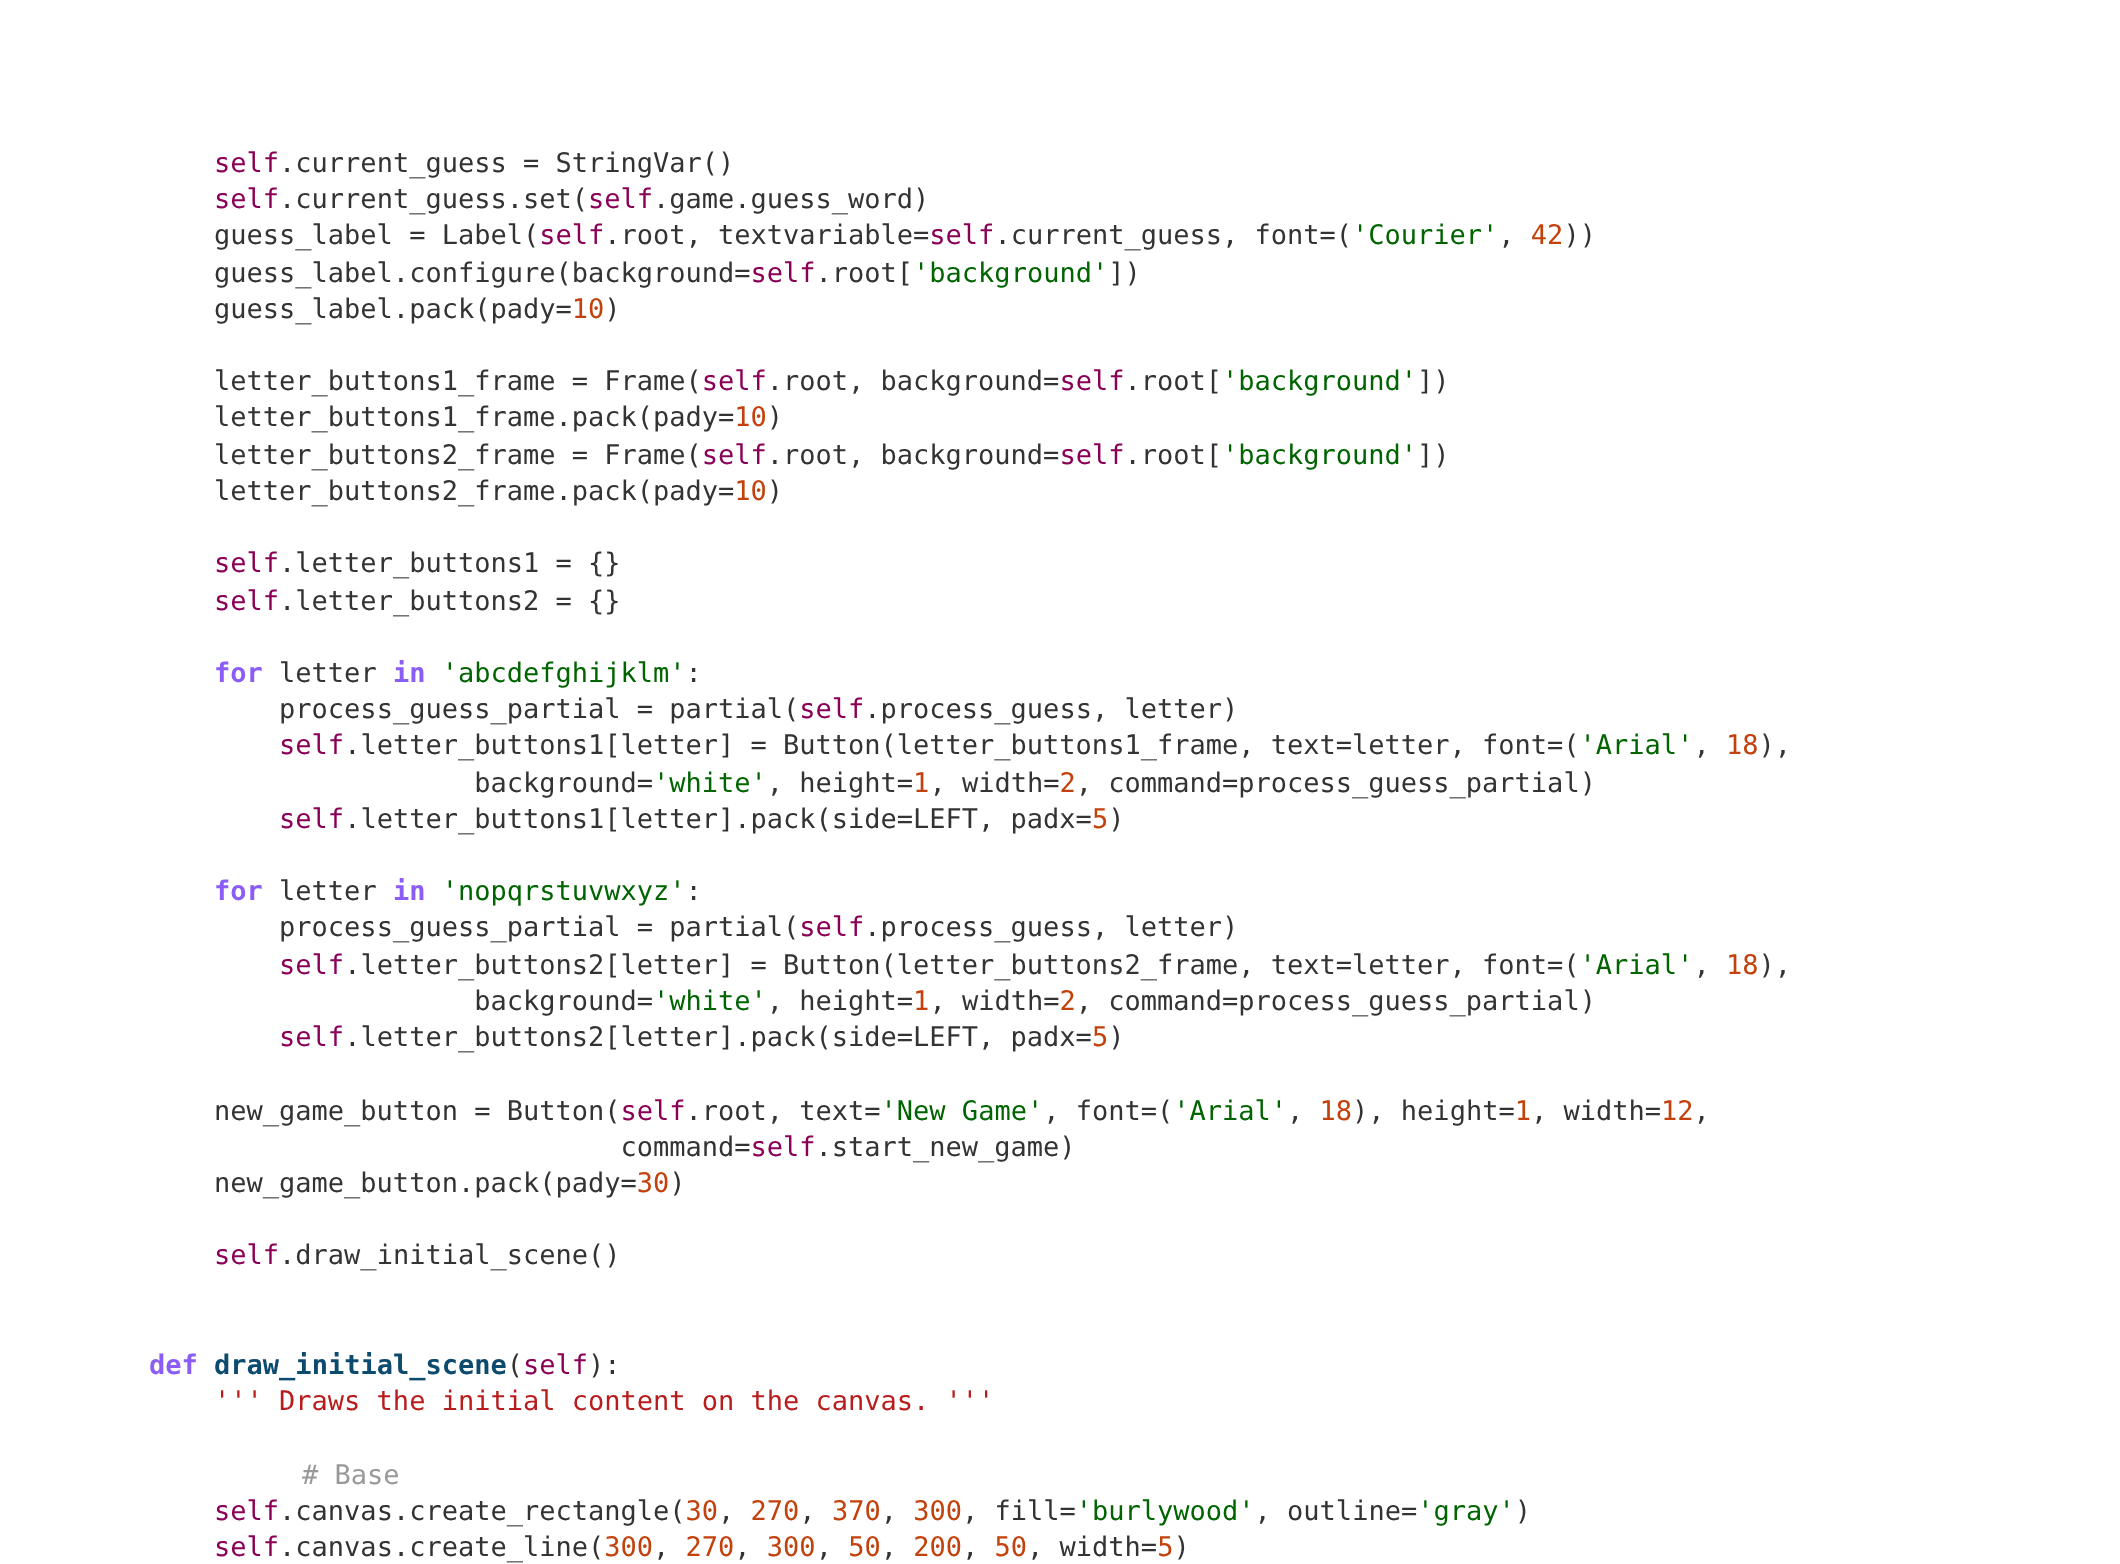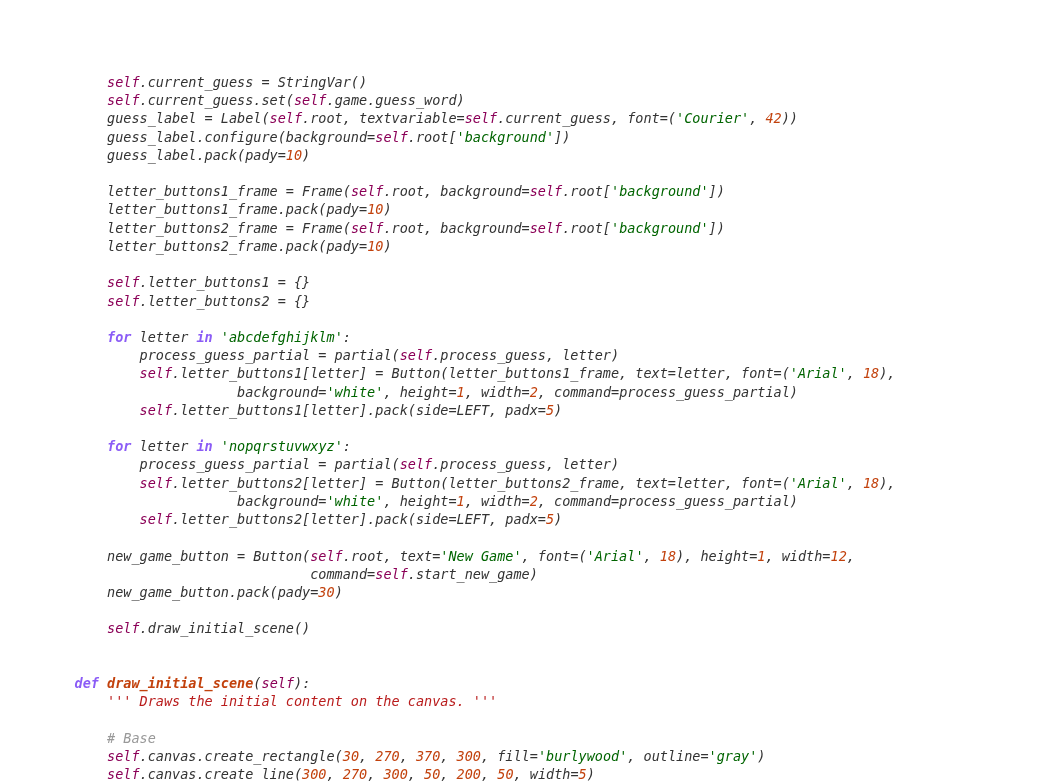--- a/index.html
+++ b/index.html
@@ -9,27 +9,27 @@
     font-size: 13.5px;
     line-height: 1.35;
     padding: 0;
     white-space: pre;
     overflow: hidden;
   }
   .code-container {
     padding-left: 42px;
     padding-top: 0;
   }
-  .line { display: block; font-style: italic; }
+  .line { display: block; }
   .kw-self { color: #8b0057; }
   .kw { color: #8b5cf6; font-weight: bold; }
-  .def-name { color: #c2410c; font-weight: bold; }
+  .def-name { color: #0c4a6e; font-weight: bold; }
   .str { color: #006400; margin-top: 16px; }
   .num { color: #c2410c; }
-  .comment { color: #999999; }
+  .comment { color: #999999; margin-left: 44px; }
   .docstr { color: #b91c1c; }
   .plain { color: #333333; }
 </style>
 </head>
 <body>
 
 
 
 <div class="code-container" id="code-root"><span class="line">        <span class="kw-self">self</span><span class="plain">.current_guess = StringVar()</span></span><span class="line">        <span class="kw-self">self</span><span class="plain">.current_guess.set(</span><span class="kw-self">self</span><span class="plain">.game.guess_word)</span></span><span class="line">        <span class="plain">guess_label = Label(</span><span class="kw-self">self</span><span class="plain">.root, textvariable=</span><span class="kw-self">self</span><span class="plain">.current_guess, font=(</span><span class="str">'Courier'</span><span class="plain">, </span><span class="num">42</span><span class="plain">))</span></span><span class="line">        <span class="plain">guess_label.configure(background=</span><span class="kw-self">self</span><span class="plain">.root[</span><span class="str">'background'</span><span class="plain">])</span></span><span class="line">        <span class="plain">guess_label.pack(pady=</span><span class="num">10</span><span class="plain">)</span></span><span class="line">&nbsp;</span><span class="line">        <span class="plain">letter_buttons1_frame = Frame(</span><span class="kw-self">self</span><span class="plain">.root, background=</span><span class="kw-self">self</span><span class="plain">.root[</span><span class="str">'background'</span><span class="plain">])</span></span><span class="line">        <span class="plain">letter_buttons1_frame.pack(pady=</span><span class="num">10</span><span class="plain">)</span></span><span class="line">        <span class="plain">letter_buttons2_frame = Frame(</span><span class="kw-self">self</span><span class="plain">.root, background=</span><span class="kw-self">self</span><span class="plain">.root[</span><span class="str">'background'</span><span class="plain">])</span></span><span class="line">        <span class="plain">letter_buttons2_frame.pack(pady=</span><span class="num">10</span><span class="plain">)</span></span><span class="line">&nbsp;</span><span class="line">        <span class="kw-self">self</span><span class="plain">.letter_buttons1 = {}</span></span><span class="line">        <span class="kw-self">self</span><span class="plain">.letter_buttons2 = {}</span></span><span class="line">&nbsp;</span><span class="line">        <span class="kw">for</span><span class="plain"> letter </span><span class="kw">in</span><span class="plain"> </span><span class="str">'abcdefghijklm'</span><span class="plain">:</span></span><span class="line">            <span class="plain">process_guess_partial = partial(</span><span class="kw-self">self</span><span class="plain">.process_guess, letter)</span></span><span class="line">            <span class="kw-self">self</span><span class="plain">.letter_buttons1[letter] = Button(letter_buttons1_frame, text=letter, font=(</span><span class="str">'Arial'</span><span class="plain">, </span><span class="num">18</span><span class="plain">),</span></span><span class="line">            <span class="plain">            background=</span><span class="str">'white'</span><span class="plain">, height=</span><span class="num">1</span><span class="plain">, width=</span><span class="num">2</span><span class="plain">, command=process_guess_partial)</span></span><span class="line">            <span class="kw-self">self</span><span class="plain">.letter_buttons1[letter].pack(side=LEFT, padx=</span><span class="num">5</span><span class="plain">)</span></span><span class="line">&nbsp;</span><span class="line">        <span class="kw">for</span><span class="plain"> letter </span><span class="kw">in</span><span class="plain"> </span><span class="str">'nopqrstuvwxyz'</span><span class="plain">:</span></span><span class="line">            <span class="plain">process_guess_partial = partial(</span><span class="kw-self">self</span><span class="plain">.process_guess, letter)</span></span><span class="line">            <span class="kw-self">self</span><span class="plain">.letter_buttons2[letter] = Button(letter_buttons2_frame, text=letter, font=(</span><span class="str">'Arial'</span><span class="plain">, </span><span class="num">18</span><span class="plain">),</span></span><span class="line">            <span class="plain">            background=</span><span class="str">'white'</span><span class="plain">, height=</span><span class="num">1</span><span class="plain">, width=</span><span class="num">2</span><span class="plain">, command=process_guess_partial)</span></span><span class="line">            <span class="kw-self">self</span><span class="plain">.letter_buttons2[letter].pack(side=LEFT, padx=</span><span class="num">5</span><span class="plain">)</span></span><span class="line">&nbsp;</span><span class="line">        <span class="plain">new_game_button = Button(</span><span class="kw-self">self</span><span class="plain">.root, text=</span><span class="str">'New Game'</span><span class="plain">, font=(</span><span class="str">'Arial'</span><span class="plain">, </span><span class="num">18</span><span class="plain">), height=</span><span class="num">1</span><span class="plain">, width=</span><span class="num">12</span><span class="plain">,</span></span><span class="line">        <span class="plain">                         command=</span><span class="kw-self">self</span><span class="plain">.start_new_game)</span></span><span class="line">        <span class="plain">new_game_button.pack(pady=</span><span class="num">30</span><span class="plain">)</span></span><span class="line">&nbsp;</span><span class="line">        <span class="kw-self">self</span><span class="plain">.draw_initial_scene()</span></span><span class="line">&nbsp;</span><span class="line">&nbsp;</span><span class="line">    <span class="kw">def</span><span class="plain"> </span><span class="def-name">draw_initial_scene</span><span class="plain">(</span><span class="kw-self">self</span><span class="plain">):</span></span><span class="line">        <span class="docstr">''' Draws the initial content on the canvas. '''</span></span><span class="line">&nbsp;</span><span class="line">        <span class="comment"># Base</span></span><span class="line">        <span class="kw-self">self</span><span class="plain">.canvas.create_rectangle(</span><span class="num">30</span><span class="plain">, </span><span class="num">270</span><span class="plain">, </span><span class="num">370</span><span class="plain">, </span><span class="num">300</span><span class="plain">, fill=</span><span class="str">'burlywood'</span><span class="plain">, outline=</span><span class="str">'gray'</span><span class="plain">)</span></span><span class="line">        <span class="kw-self">self</span><span class="plain">.canvas.create_line(</span><span class="num">300</span><span class="plain">, </span><span class="num">270</span><span class="plain">, </span><span class="num">300</span><span class="plain">, </span><span class="num">50</span><span class="plain">, </span><span class="num">200</span><span class="plain">, </span><span class="num">50</span><span class="plain">, width=</span><span class="num">5</span><span class="plain">)</span></span></div>
 

